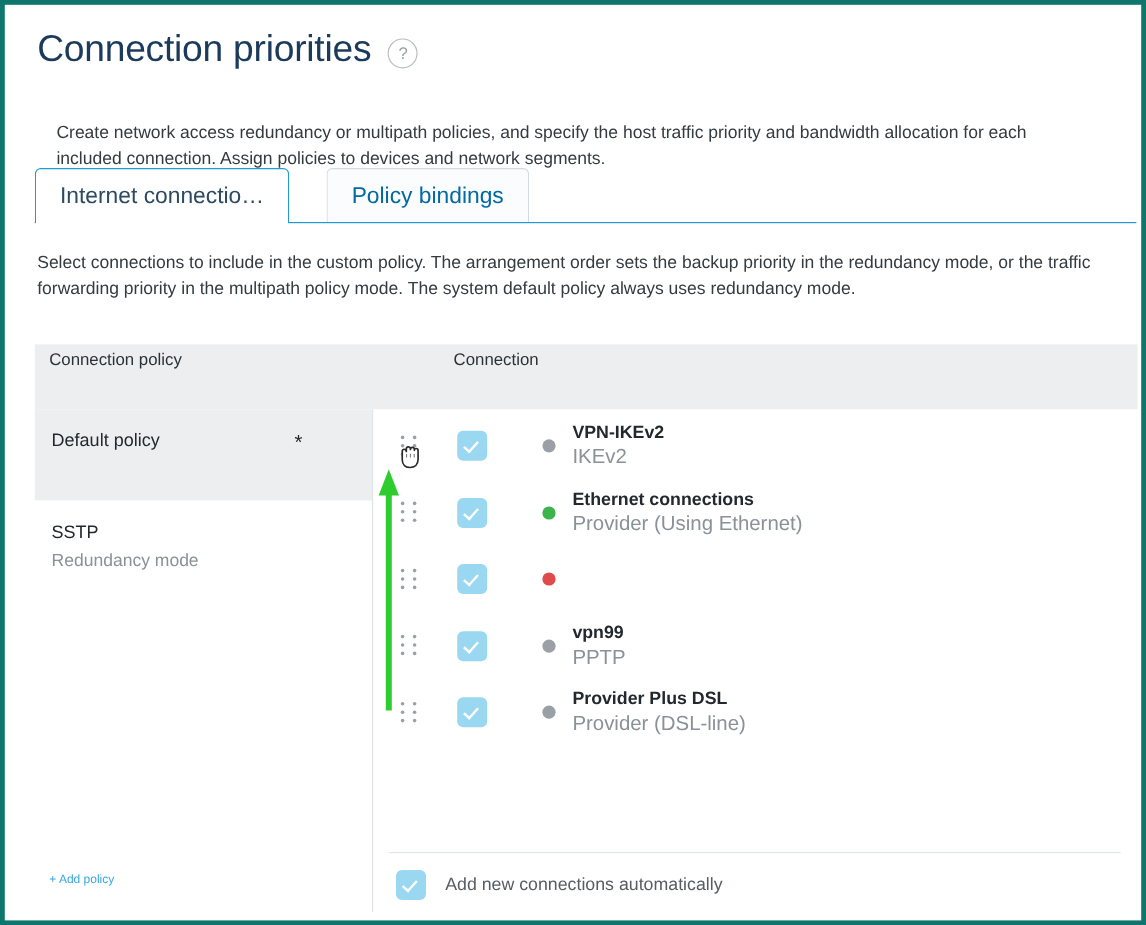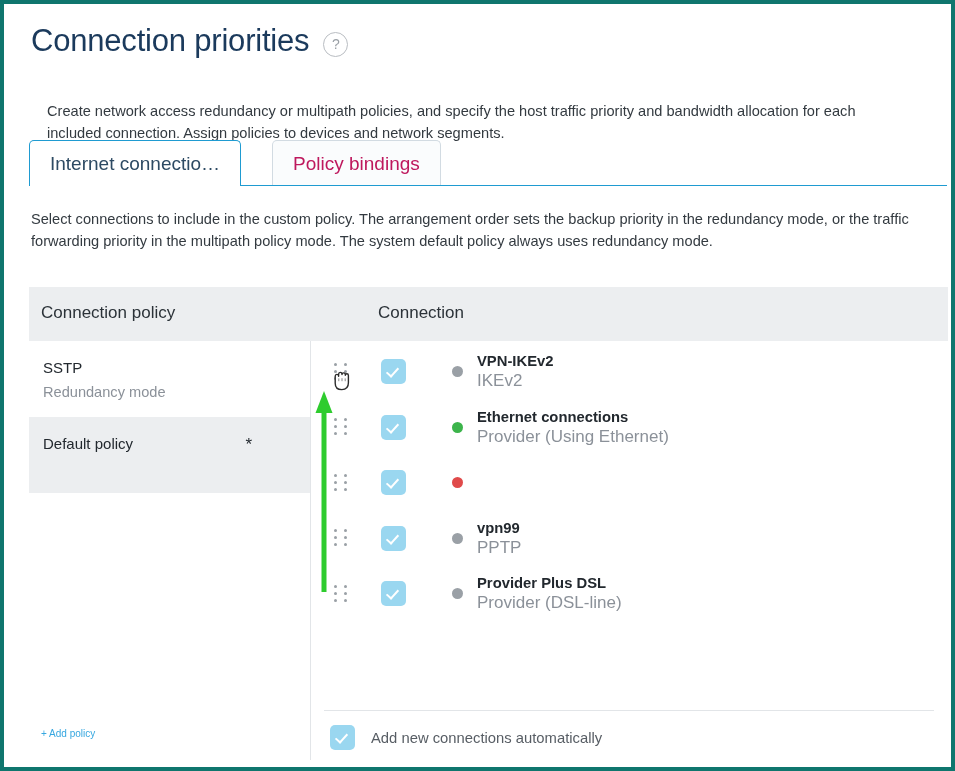--- a/index.html
+++ b/index.html
@@ -86,21 +86,21 @@
     height: 1px;
     background: #1f9bd1;
   }
   .tab {
     box-sizing: border-box;
     height: 46px;
     padding: 0 20px;
     display: flex;
     align-items: center;
     font-size: 19px;
-    color: #be185d;
+    color: #0369a1;
     border: 1px solid #d2dbe2;
     border-bottom: none;
     border-radius: 5px 5px 0 0;
     background: #fafcfd;
     white-space: nowrap;
     position: relative;
   }
   .tab.active {
     border-color: #1f9bd1;
     background: #ffffff;
@@ -136,22 +136,22 @@
   .table-head {
     position: absolute;
     left: 25px;
     top: 283px;
     width: 919px;
     height: 54px;
     background: #eceef0;
   }
   .th {
     position: absolute;
-    top: 16px;
-    font-size: 17px;
+    top: 4px;
+    font-size: 14px;
     color: #2b3238;
   }
   .th.policy { left: 12px; }
   .th.conn { left: 349px; }
 
   .v-divider {
     position: absolute;
     left: 306px;
     top: 337px;
     width: 1px;
@@ -349,27 +349,27 @@
   <p class="sub-desc">Select connections to include in the custom policy. The arrangement order sets the backup priority in the redundancy mode, or the traffic forwarding priority in the multipath policy mode. The system default policy always uses redundancy mode.</p>
 
   <div class="table-head">
     <div class="th policy">Connection policy</div>
     <div class="th conn">Connection</div>
   </div>
 
   <div class="v-divider"></div>
 
   <div class="policy-list">
+    <div class="policy-item selected">
+      <div class="policy-name">Default policy</div>
+      <div class="policy-star">*</div>
+    </div>
     <div class="policy-item">
       <div class="policy-name">SSTP</div>
       <div class="policy-sub">Redundancy mode</div>
-    </div>
-    <div class="policy-item selected">
-      <div class="policy-name">Default policy</div>
-      <div class="policy-star">*</div>
     </div>
   </div>
   <div class="add-policy">+ Add policy</div>
 
   <div class="conn-list">
 
     <div class="conn-row">
       <div class="drag-handle">
         <i></i>
           <i></i>

